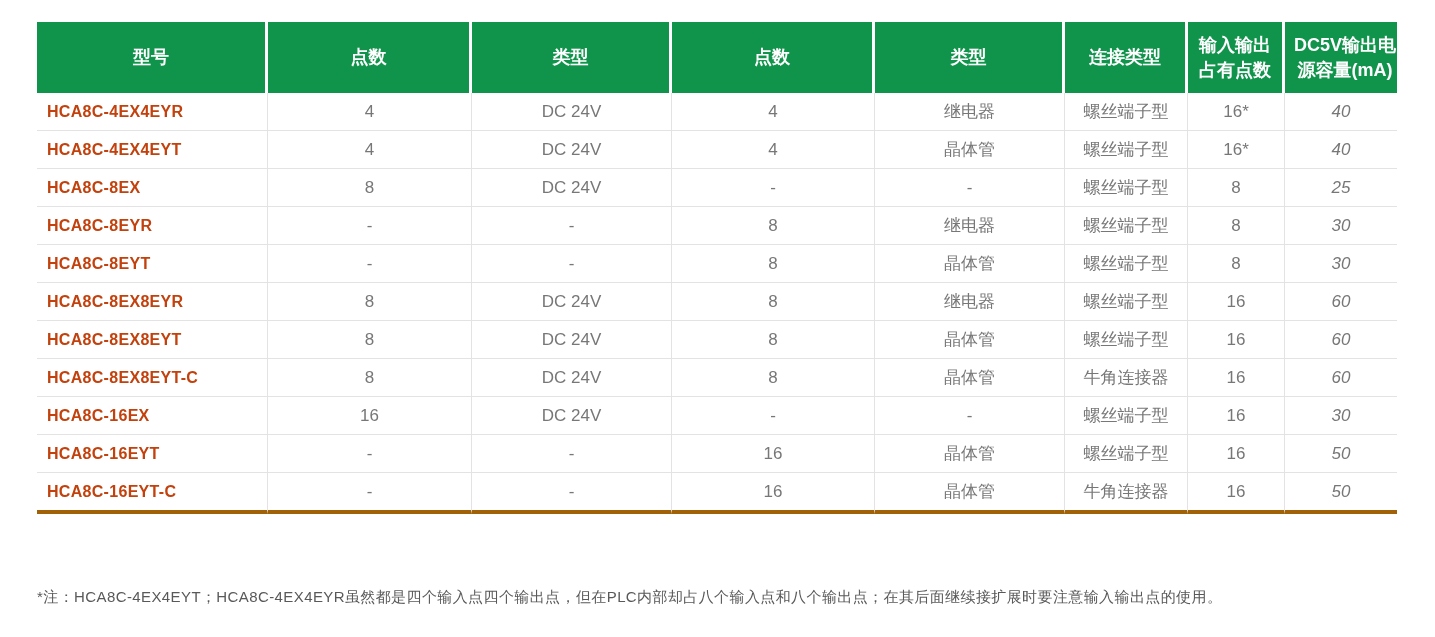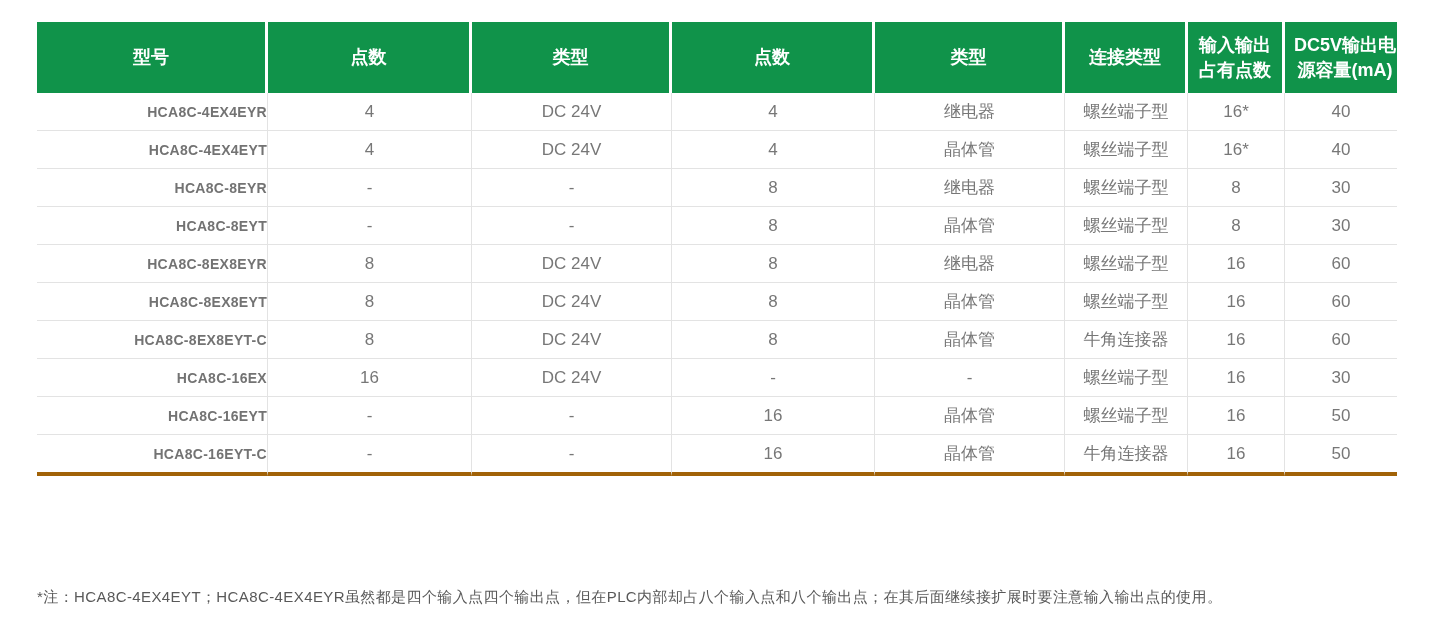--- a/index.html
+++ b/index.html
@@ -47,27 +47,28 @@
     vertical-align: middle;
     color: #777777;
     font-size: 17px;
     border-bottom: 1px solid #e3e3e3;
     border-right: 1px solid #e3e3e3;
     padding: 0;
     background: #ffffff;
   }
   table.spec tbody td:last-child {
     border-right: none;
+    font-style: italic;
   }
   table.spec tbody td.model {
-    text-align: right;
+    text-align: left;
     padding-left: 10px;
     font-weight: bold;
-    font-size: 14px;
-    color: #737373;
+    font-size: 16px;
+    color: #c2410c;
     letter-spacing: 0.3px;
   }
   table.spec tbody tr:last-child td {
     border-bottom: 4px solid #a16207;
   }
   .footnote {
     position: absolute;
     left: 37px;
     top: 588px;
     width: 1370px;
@@ -121,20 +122,30 @@
           <td class="model">HCA8C-4EX4EYT</td>
           <td>4</td>
           <td>DC 24V</td>
           <td>4</td>
           <td>晶体管</td>
           <td>螺丝端子型</td>
           <td>16*</td>
           <td>40</td>
         </tr>
         <tr>
+          <td class="model">HCA8C-8EX</td>
+          <td>8</td>
+          <td>DC 24V</td>
+          <td>-</td>
+          <td>-</td>
+          <td>螺丝端子型</td>
+          <td>8</td>
+          <td>25</td>
+        </tr>
+        <tr>
           <td class="model">HCA8C-8EYR</td>
           <td>-</td>
           <td>-</td>
           <td>8</td>
           <td>继电器</td>
           <td>螺丝端子型</td>
           <td>8</td>
           <td>30</td>
         </tr>
         <tr>

